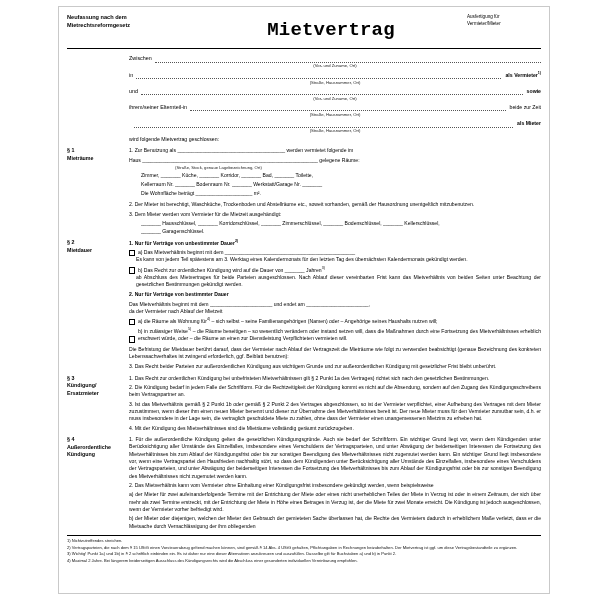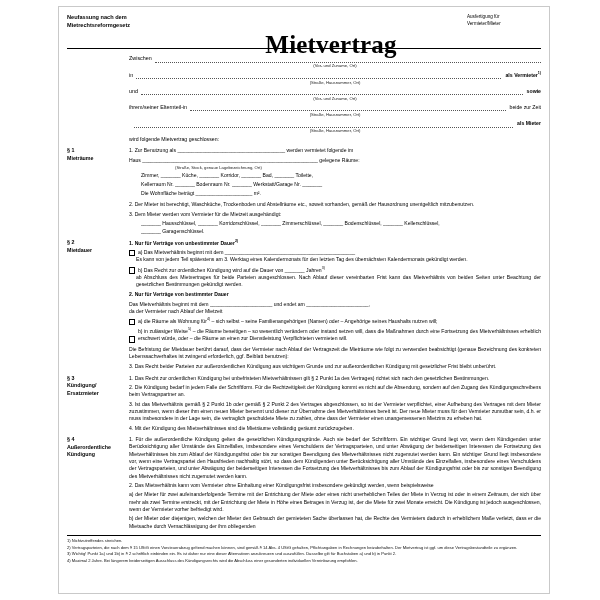--- a/index.html
+++ b/index.html
@@ -39,25 +39,25 @@
     font-family: "Liberation Sans", sans-serif;
     font-size: 5.6px;
     font-weight: bold;
     line-height: 1.45;
   }
   .hdr-mid {
     flex: 1;
     text-align: center;
   }
   .hdr-title {
-    font-family: Liberation Serif, serif;
-    font-size: 25px;
+    font-family: Liberation Mono, monospace;
+    font-size: 19px;
     font-weight: bold;
     letter-spacing: .2px;
-    margin-top: 18px;
+    margin-top: 6px;
   }
   .hdr-right {
     width: 74px;
     font-family: "Liberation Sans", sans-serif;
     font-size: 4.6px;
     line-height: 1.5;
     text-align: left;
     padding-top: 1px;
   }
   .rule {

